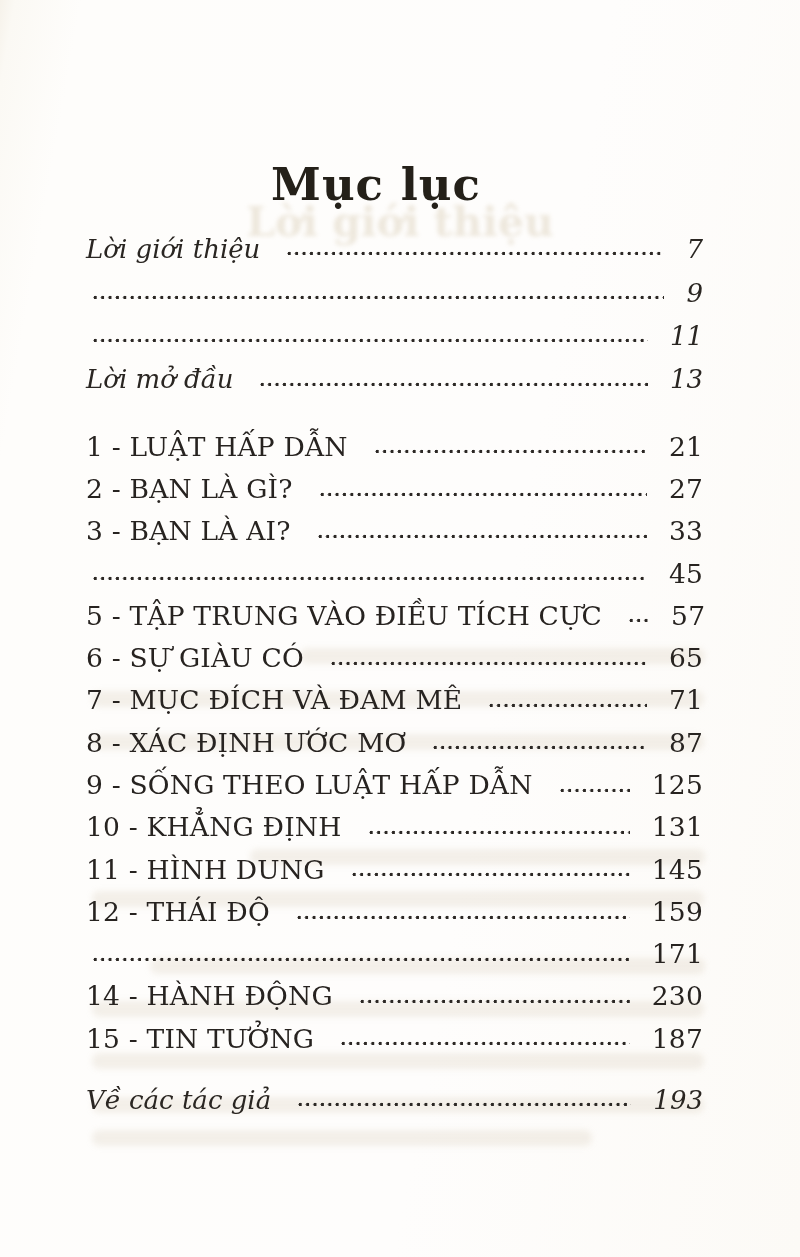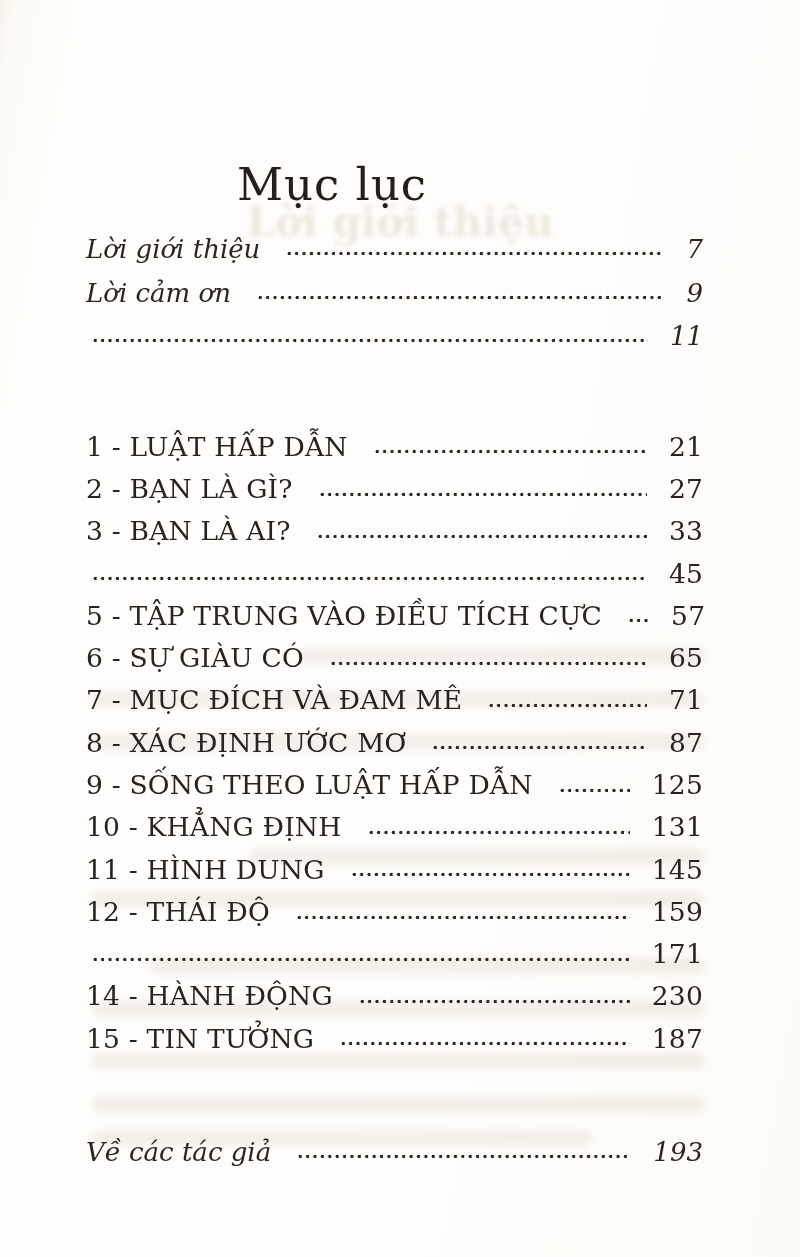--- a/index.html
+++ b/index.html
@@ -18,23 +18,24 @@
   }
 
   
   .page-title {
     position: absolute;
     top: 128px;
     left: 0;
     width: 664px;
     text-align: center;
     font-size: 45px;
-    font-weight: 400;
+    font-weight: 700;
     letter-spacing: 1px;
     color: #242019;
+    padding-left: 44px;
   }
 
   
   .ghost-heading {
     position: absolute;
     top: 198px;
     left: 0;
     width: 800px;
     text-align: center;
     font-size: 41px;
@@ -54,21 +55,21 @@
   }
 
   
   .toc-block {
     position: absolute;
     left: 86px;
     width: 617px; 
   }
   #front-matter { top: 221px; }
   #chapter-list { top: 419px; }
-  #back-matter  { top: 1124px; }
+  #back-matter  { top: 1072px; }
 
   .toc-row {
     display: flex;
     align-items: flex-end;
     gap: 20px;
   }
   #front-matter .toc-row { height: 43.4px; }
   #chapter-list .toc-row { height: 42.3px; }
   #back-matter  .toc-row { height: 43px; }
 
@@ -122,28 +123,32 @@
 
 <h1 class="page-title">Mục lục</h1>
 
 <div id="front-matter" class="toc-block">
   <div class="toc-row fm">
     <span class="toc-label">Lời giới thiệu</span>
     <span class="dot-leader"></span>
     <span class="toc-page">7</span>
   </div>
   <div class="toc-row fm">
-    <span class="toc-label">Lời cảm ơn</span>
     <span class="dot-leader"></span>
     <span class="toc-page">9</span>
   </div>
   <div class="toc-row fm">
     <span class="dot-leader"></span>
     <span class="toc-page">11</span>
   </div>
+  <div class="toc-row fm">
+    <span class="toc-label">Lời mở đầu</span>
+    <span class="dot-leader"></span>
+    <span class="toc-page">13</span>
+  </div>
 </div>
 
 <div id="chapter-list" class="toc-block">
   <div class="toc-row ch">
     <span class="toc-label">1 - LUẬT HẤP DẪN</span>
     <span class="dot-leader"></span>
     <span class="toc-page">21</span>
   </div>
   <div class="toc-row ch">
     <span class="toc-label">2 - BẠN LÀ GÌ?</span>

